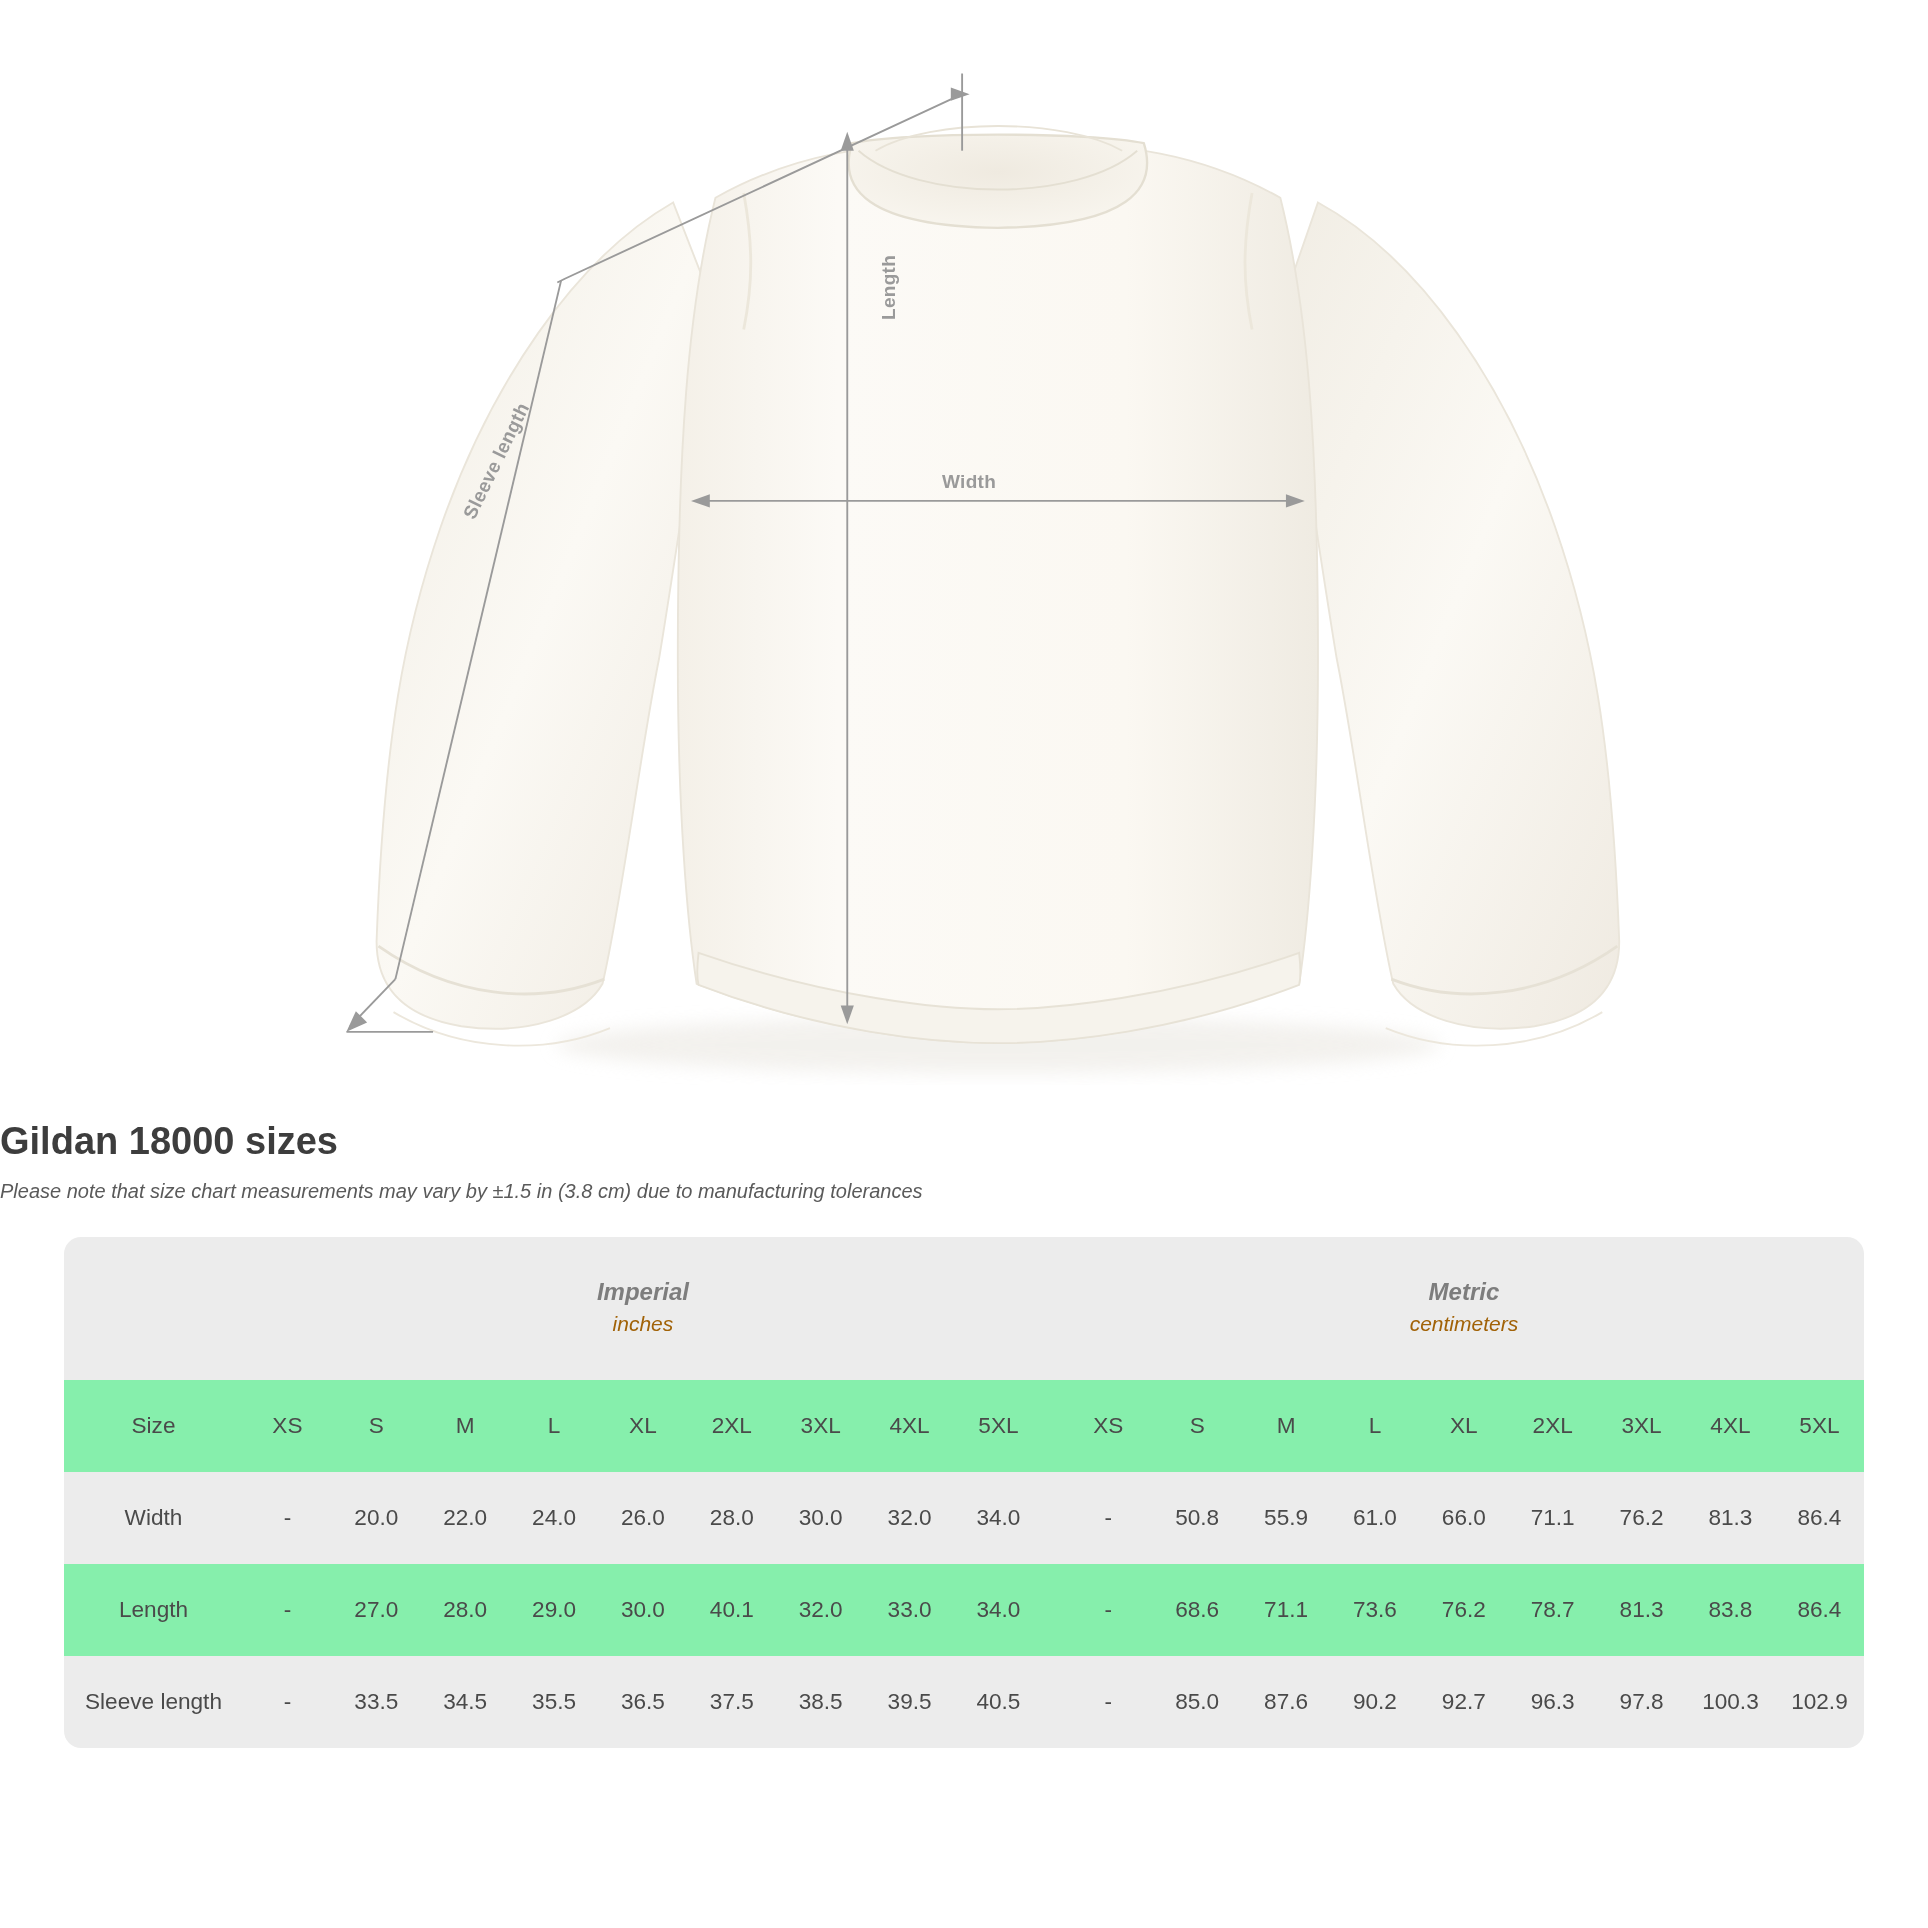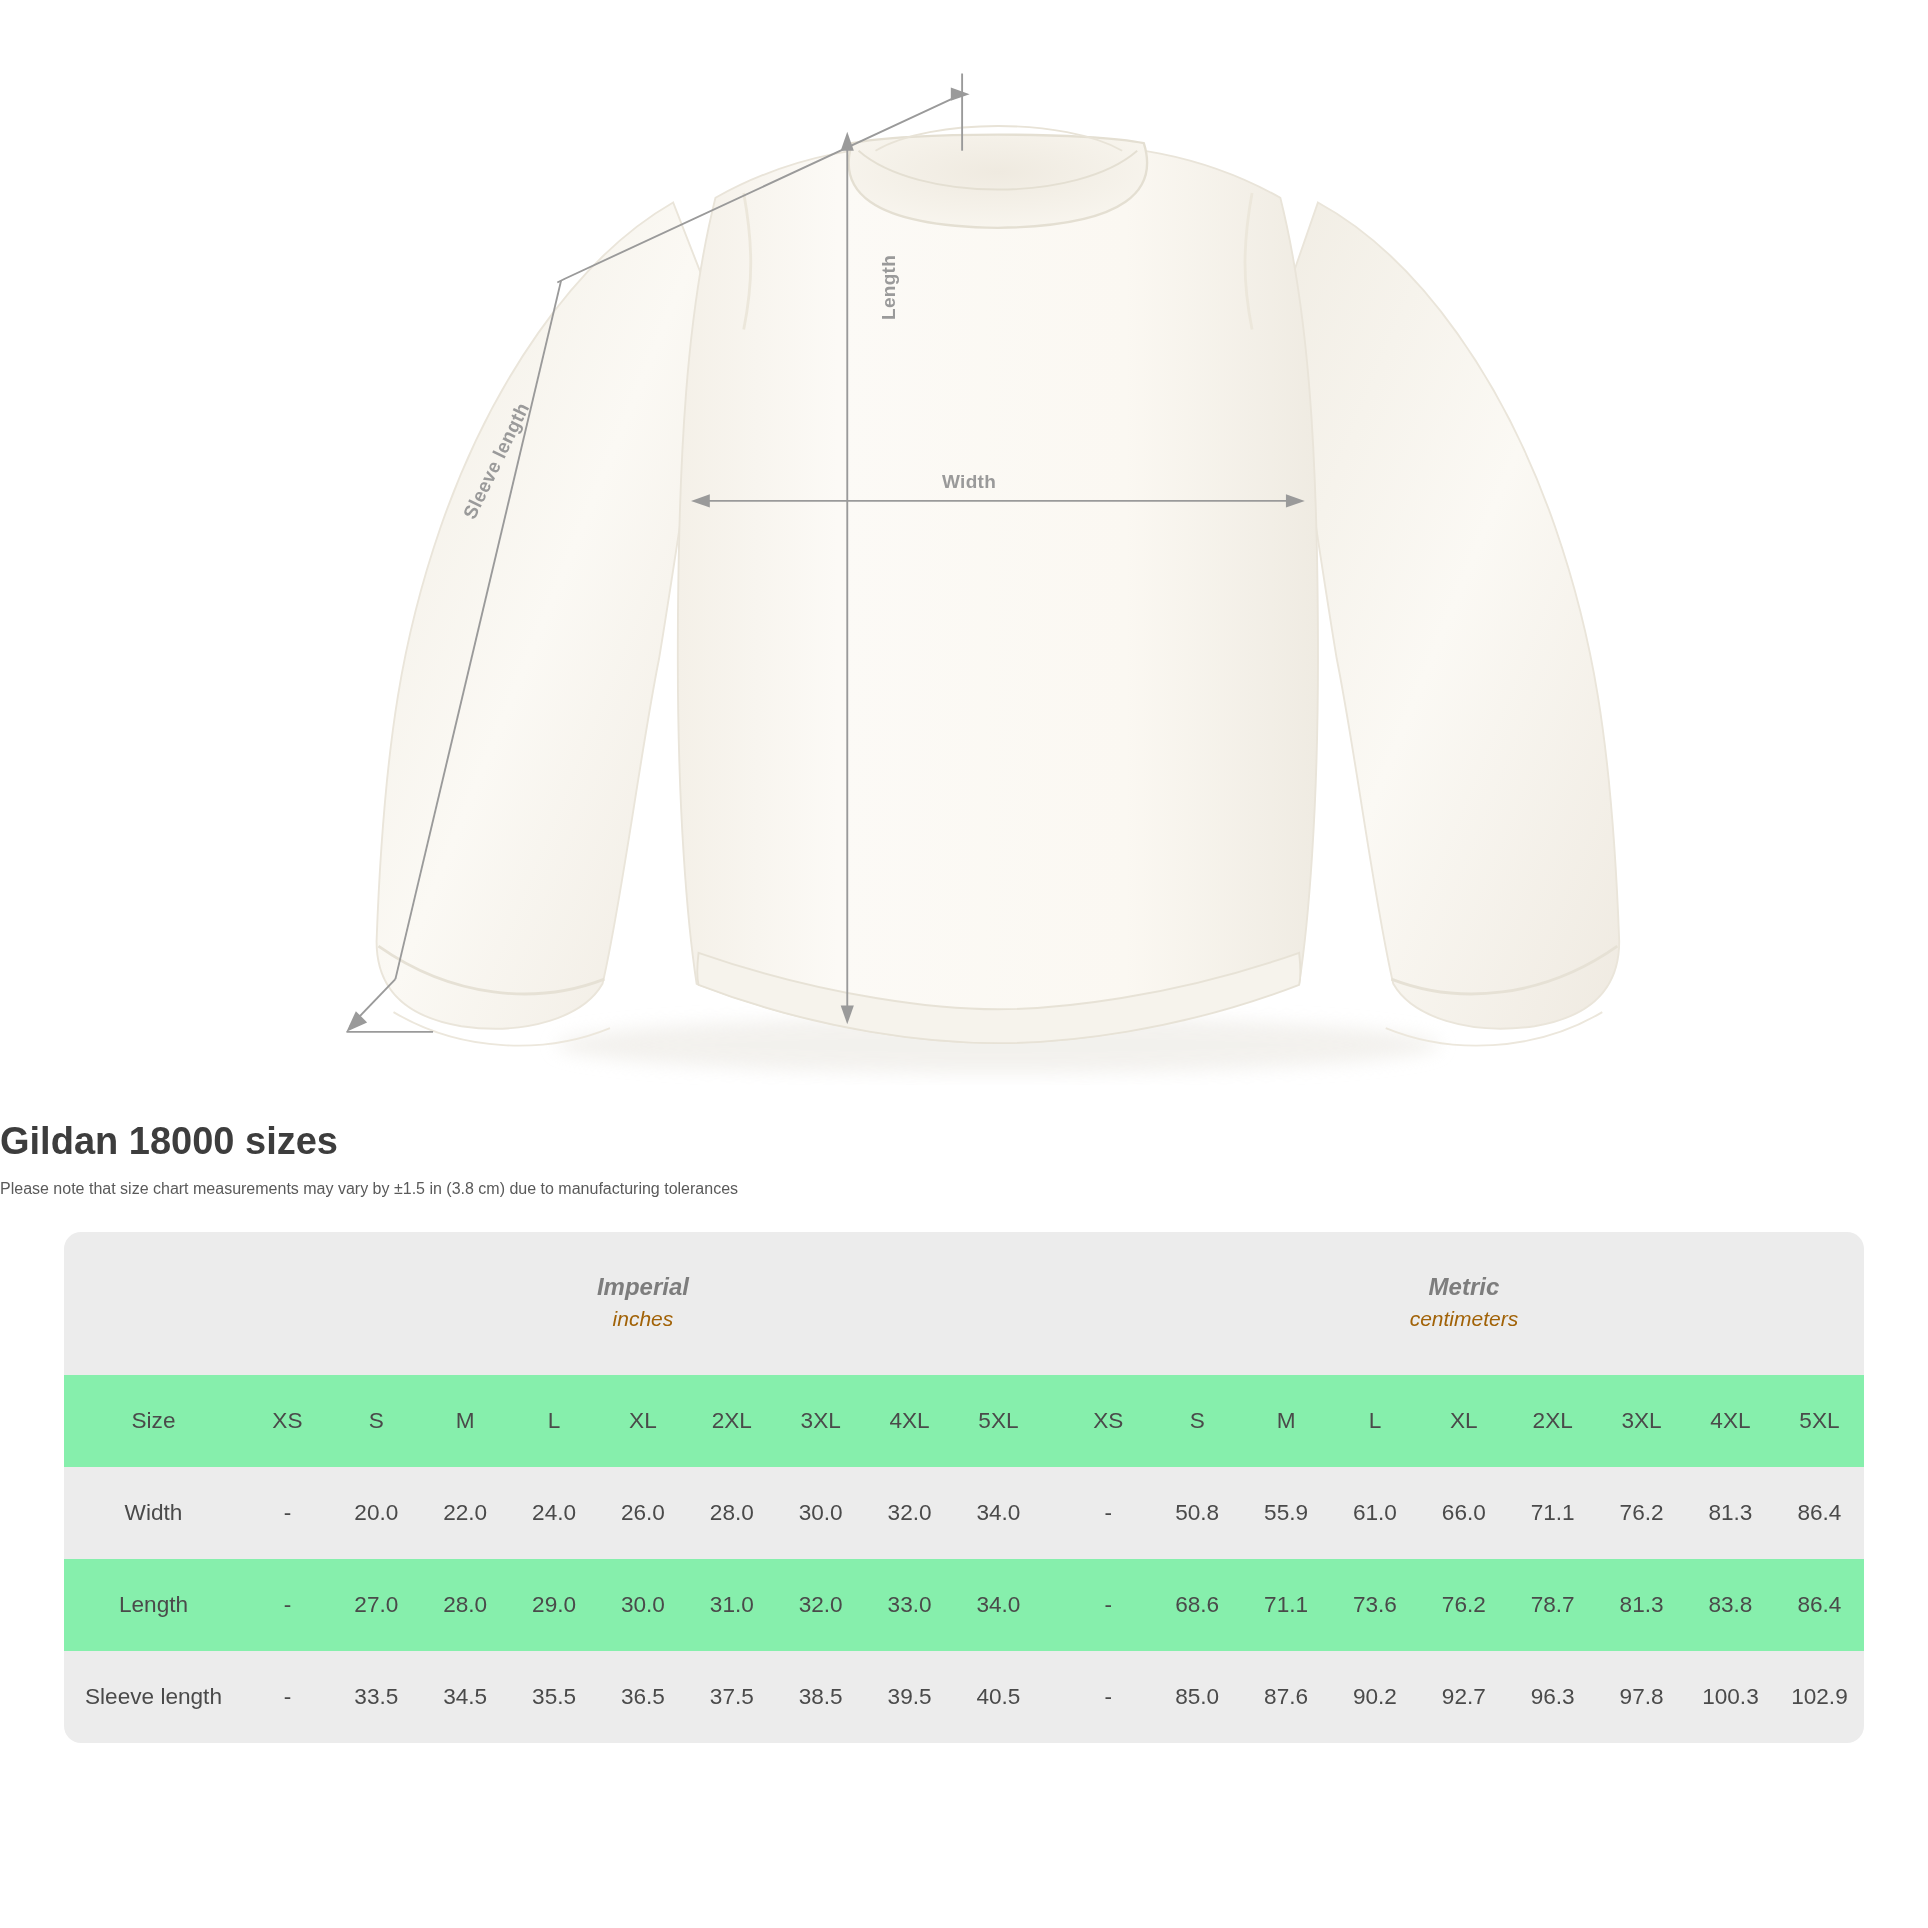--- a/index.html
+++ b/index.html
@@ -60,21 +60,22 @@
     text-align: left;
     margin-top: 9.4px;
   }
   .chart-title {
     font-size: 38px;
     font-weight: bold;
     color: #3d3d3d;
     margin: 0 0 17px 0;
   }
   .chart-note {
-    font-size: 16px;
+    font-size: 20px;
+    font-style: italic;
     color: #5a5a5a;
     margin: 0;
   }
 
   
   .table-wrap {
     margin: 34px 64px 0 64px;
     border-radius: 17px;
     overflow: hidden;
     background: #ffffff;
@@ -298,21 +299,21 @@
             <td class="sep">81.3</td>
             <td class="sep">86.4</td>
           </tr>
           <tr class="data-row row-white">
             <td class="rowhead">Length</td>
             <td class="sep">-</td>
             <td class="sep">27.0</td>
             <td class="sep">28.0</td>
             <td class="sep">29.0</td>
             <td class="sep">30.0</td>
-            <td class="sep">31.0</td>
+            <td class="sep">40.1</td>
             <td class="sep">32.0</td>
             <td class="sep">33.0</td>
             <td class="sep">34.0</td>
             <td></td>
             <td class="sep">-</td>
             <td class="sep">68.6</td>
             <td class="sep">71.1</td>
             <td class="sep">73.6</td>
             <td class="sep">76.2</td>
             <td class="sep">78.7</td>

